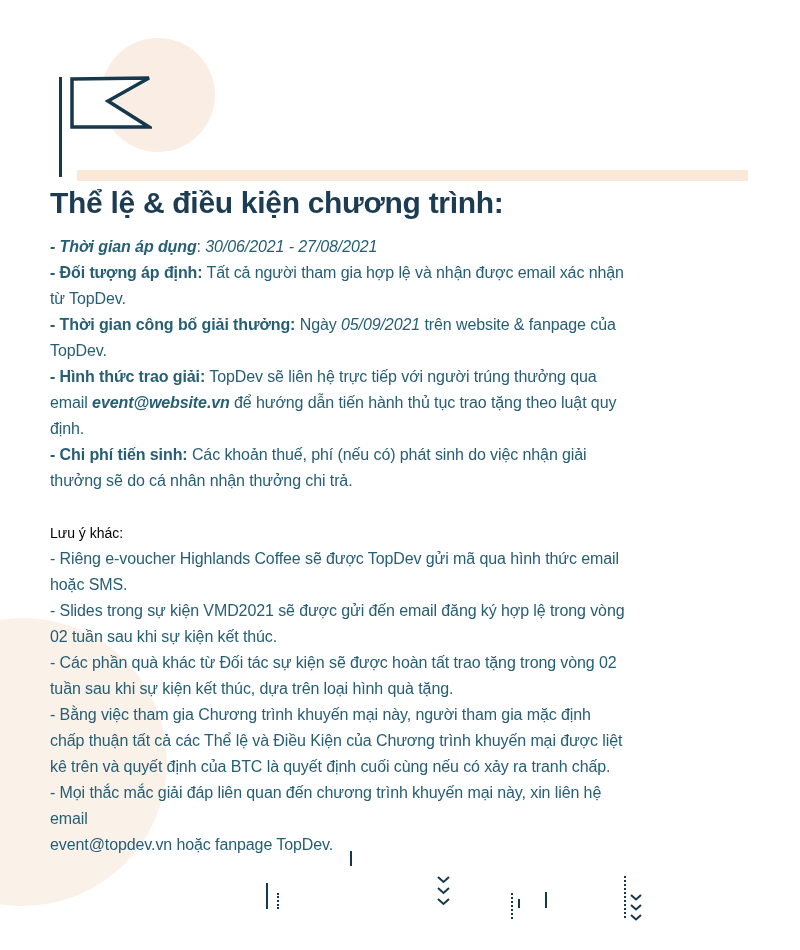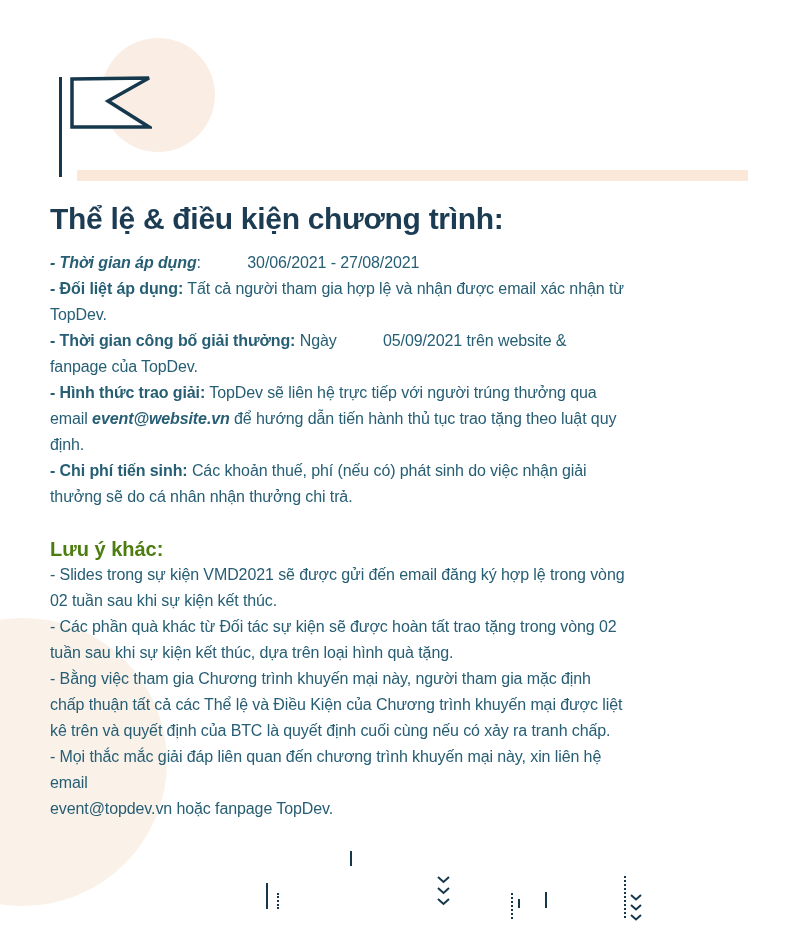--- a/index.html
+++ b/index.html
@@ -21,38 +21,38 @@
     position:absolute;left:59px;top:77px;width:3px;height:100px;
     background:#16384d;z-index:2;
   }
   .flag-svg{position:absolute;left:70px;top:76px;z-index:2;}
   .bar-top{
     position:absolute;left:77px;top:170px;width:671px;height:11px;
     background:#fbe8d9;z-index:1;
   }
   
   .content{
-    position:absolute;left:0;top:16px;width:668px;z-index:3;
+    position:absolute;left:0;top:0;width:668px;z-index:3;
     padding:184px 42px 0 50px;box-sizing:border-box;
   }
   .page-title{
     margin:0 0 12px 0;
     font-size:30px;line-height:38px;font-weight:bold;
     color:#1c3c53;letter-spacing:-0.3px;
   }
   .rule,.note{
     margin:0;font-size:16px;line-height:26px;color:#265e74;
     letter-spacing:-0.1px;white-space:pre-wrap;
   }
   .b{font-weight:bold;}
-  .i{margin-left:42px;}
+  .i{font-style:italic;}
   .bi{font-weight:bold;font-style:italic;}
   .notes-heading{
-    margin:26px 0 0 0;font-size:20px;line-height:26px;
-    font-weight:bold;color:#4d7c0f;
+    margin:26px 0 0 0;font-size:14px;line-height:26px;
+    font-weight:normal;color:#000000;
   }
   
   .mark{position:absolute;z-index:2;}
   .vline{width:0;border-left:2px solid #16384d;}
   .vdotted{width:0;border-left:2px dotted #16384d;}
   .chev svg{display:block;}
 </style>
 </head>
 <body>
 
@@ -62,32 +62,33 @@
 <svg class="flag-svg" width="82" height="54" viewBox="0 0 82 54">
   <polygon points="2,3 79,2 38,25 79,51 2,51" fill="#ffffff" stroke="#16384d" stroke-width="3.5" stroke-linejoin="miter"></polygon>
 </svg>
 <div class="bar-top"></div>
 
 <div class="content">
   <h1 class="page-title">Thể lệ &amp; điều kiện chương trình:</h1>
 
   <p class="rule"><span class="bi">- Thời gian áp dụng</span><span>: </span><span class="i">30/06/2021 - 27/08/2021</span></p>
 
-  <p class="rule"><span class="b">- Đối liệt áp dụng:</span><span> Tất cả người tham gia hợp lệ và nhận được email xác nhận từ TopDev.</span></p>
+  <p class="rule"><span class="b">- Đối tượng áp định:</span><span> Tất cả người tham gia hợp lệ và nhận được email xác nhận từ TopDev.</span></p>
 
 
   <p class="rule"><span class="b">- Thời gian công bố giải thưởng:</span><span> Ngày </span><span class="i">05/09/2021</span><span> trên website &amp; fanpage của TopDev.</span></p>
 
   <p class="rule"><span class="b">- Hình thức trao giải:</span><span> TopDev sẽ liên hệ trực tiếp với người trúng thưởng qua email </span><span class="bi">event@website.vn</span><span> để hướng dẫn tiến hành thủ tục trao tặng theo luật quy định.</span></p>
 
   <p class="rule"><span class="b">- Chi phí tiến sinh:</span><span> Các khoản thuế, phí (nếu có) phát sinh do việc nhận giải thưởng sẽ do cá nhân nhận thưởng chi trả.</span></p>
 
 
   <p class="notes-heading">Lưu ý khác:</p>
 
+  <p class="note">- Riêng e-voucher Highlands Coffee sẽ được TopDev gửi mã qua hình thức email hoặc SMS.</p>
   <p class="note">- Slides trong sự kiện VMD2021 sẽ được gửi đến email đăng ký hợp lệ trong vòng 02 tuần sau khi sự kiện kết thúc.</p>
   <p class="note">- Các phần quà khác từ Đối tác sự kiện sẽ được hoàn tất trao tặng trong vòng 02 tuần sau khi sự kiện kết thúc, dựa trên loại hình quà tặng.</p>
   <p class="note">- Bằng việc tham gia Chương trình khuyến mại này, người tham gia mặc định chấp thuận tất cả các Thể lệ và Điều Kiện của Chương trình khuyến mại được liệt kê trên và quyết định của BTC là quyết định cuối cùng nếu có xảy ra tranh chấp.</p>
   <p class="note">- Mọi thắc mắc giải đáp liên quan đến chương trình khuyến mại này, xin liên hệ email
 event@topdev.vn hoặc fanpage TopDev.</p>
 </div>
 
 <div class="mark vline" style="left:350px;top:851px;height:15px;"></div>
 <div class="mark vline" style="left:266px;top:883px;height:26px;"></div>
 <div class="mark vdotted" style="left:277px;top:893px;height:16px;"></div>

